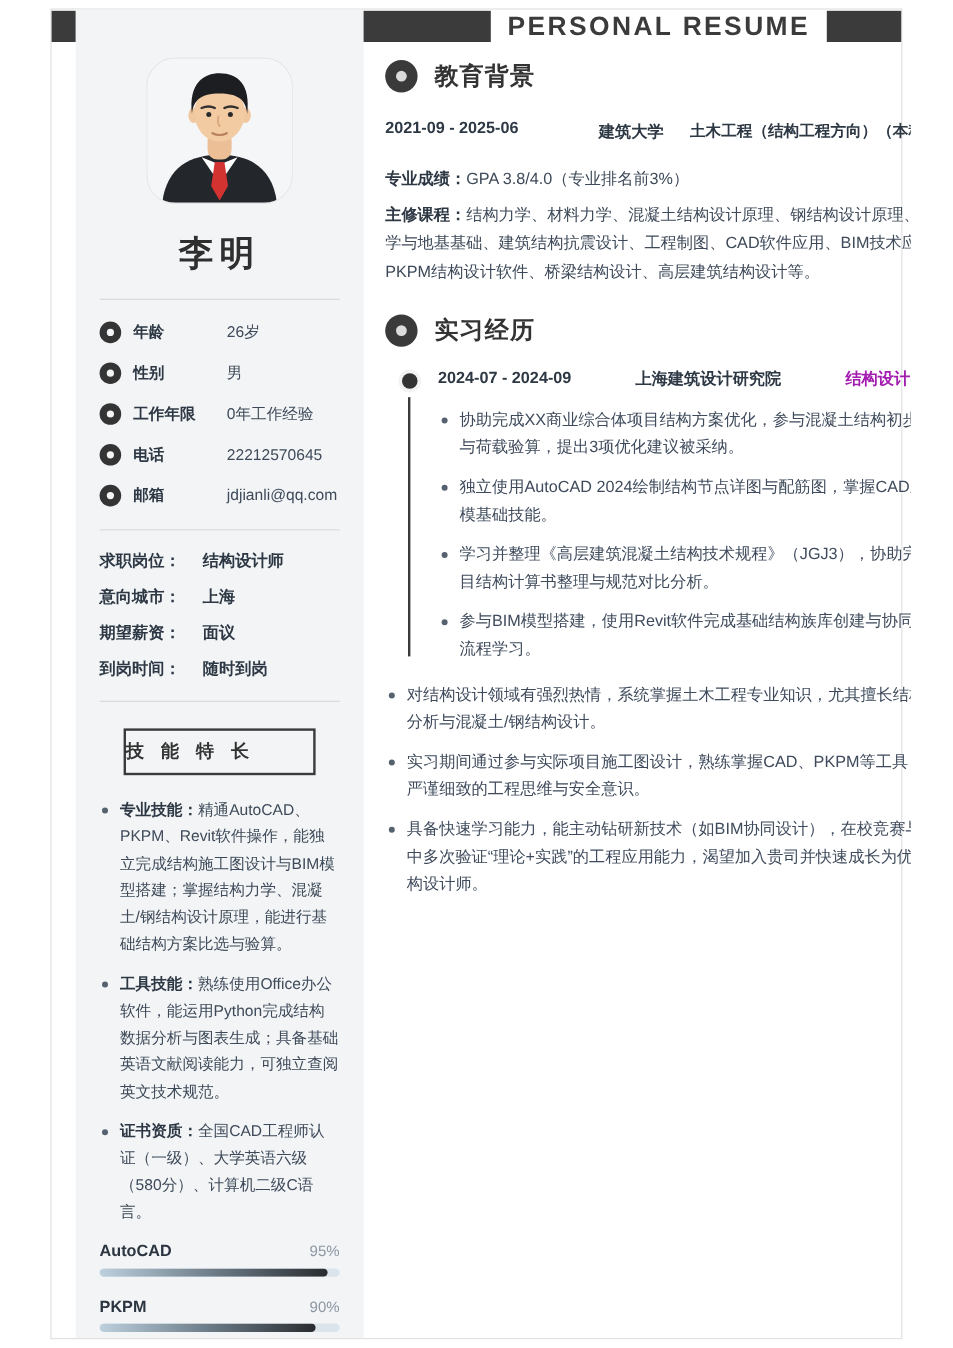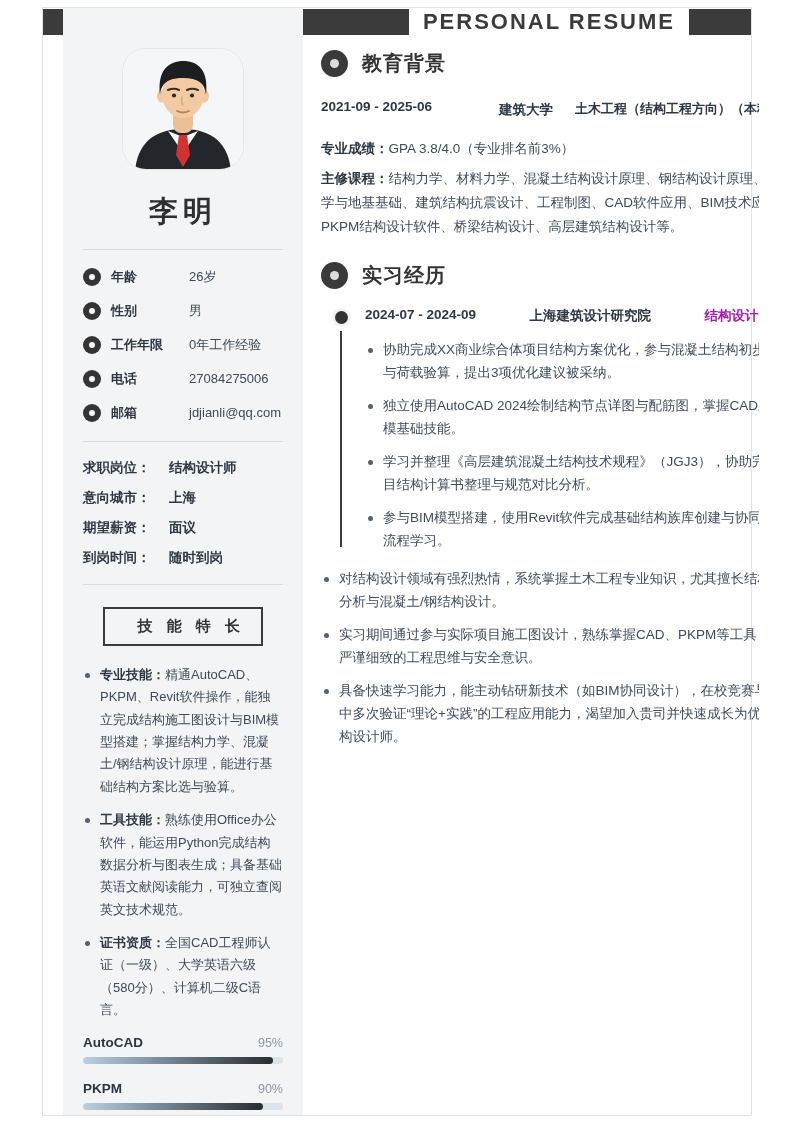--- a/index.html
+++ b/index.html
@@ -26,21 +26,21 @@
   .dot-icon { flex:0 0 18px; width:18px; height:18px; border-radius:50%; background:#343434; position:relative; margin-top:1px; }
   .dot-icon::after { content:""; position:absolute; left:6px; top:6px; width:6px; height:6px; border-radius:50%; background:#f2f4f6; }
   .info-label { width:78px; margin-left:10px; font-size:13px; font-weight:700; color:#2d3844; line-height:1.55; }
   .info-value { flex:1; font-size:13px; color:#3e4a59; line-height:1.55; word-break:break-all; }
 
   .intent-list { margin-top:2px; }
   .intent-row { display:flex; margin-bottom:12px; }
   .intent-label { width:86px; font-size:13.5px; font-weight:700; color:#2d3844; }
   .intent-value { font-size:13.5px; font-weight:700; color:#2d3844; }
 
-  .skills-box { width:160px; margin:4px auto 0 auto; border:2px solid #3a3a3a; text-align:right; padding:8px 16px; }
+  .skills-box { width:160px; margin:4px auto 0 auto; border:2px solid #3a3a3a; text-align:left; padding:8px 0; }
   .skills-box-title { font-size:15px; font-weight:700; letter-spacing:5px; color:#333; }
 
   .skill-items { margin-top:18px; }
   .skill-item { position:relative; padding-left:17px; margin-bottom:11px; font-size:13px; line-height:1.72; color:#3e4a59; }
   .skill-item::before { content:""; position:absolute; left:2px; top:9px; width:5px; height:5px; border-radius:50%; background:#55616e; }
   .skill-item b { color:#2d3844; }
 
   .skill-bars { margin-top:14px; }
   .skill-bar-block { margin-bottom:17px; }
   .skill-bar-head { display:flex; justify-content:space-between; align-items:baseline; }
@@ -132,21 +132,21 @@
         <span class="info-value">男</span>
       </div>
       <div class="info-row">
         <span class="dot-icon"></span>
         <span class="info-label">工作年限</span>
         <span class="info-value">0年工作经验</span>
       </div>
       <div class="info-row">
         <span class="dot-icon"></span>
         <span class="info-label">电话</span>
-        <span class="info-value">27084275006</span>
+        <span class="info-value">22212570645</span>
       </div>
       <div class="info-row">
         <span class="dot-icon"></span>
         <span class="info-label">邮箱</span>
         <span class="info-value">jdjianli@qq.com</span>
       </div>
     </div>
 
     <div class="divider"></div>
 

